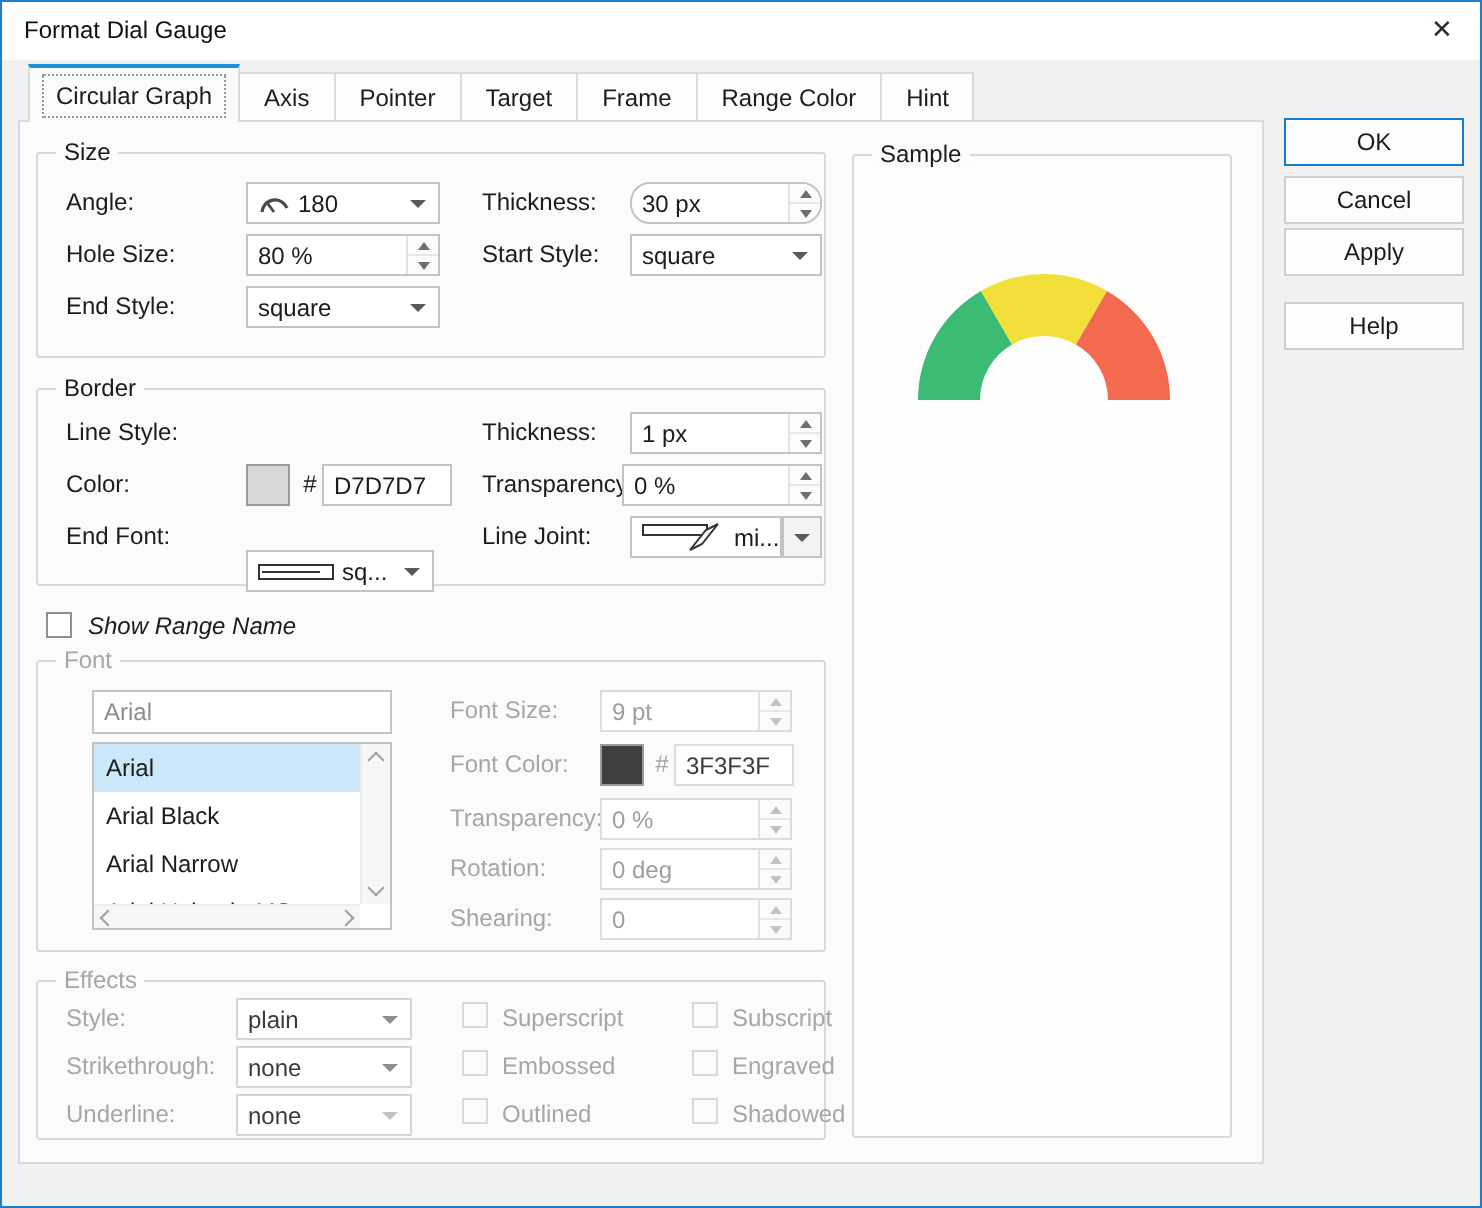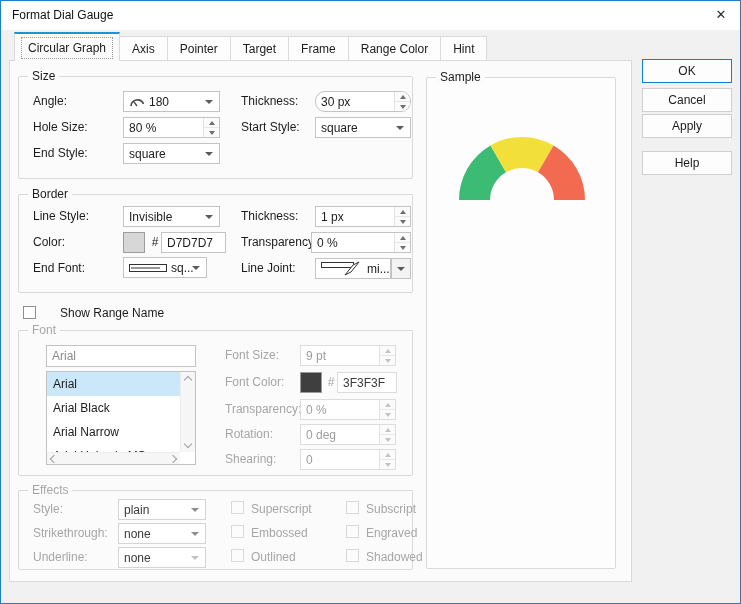--- a/index.html
+++ b/index.html
@@ -154,24 +154,20 @@
       <div class="fld" style="left:104px; top:66px; width:97px;">
         <span>square</span>
         <i class="dda"></i>
       </div>
     </div>
 
     <div class="grp" style="left:8px; top:133px; width:395px; height:99px;">
       <span class="grp-lbl">Border</span>
 
       <span class="lbl" style="left:14px; top:14px;">Line Style:</span>
-      <div class="fld" style="left:104px; top:11px; width:97px;">
-        <span>Invisible</span>
-        <i class="dda"></i>
-      </div>
 
       <span class="lbl" style="left:222px; top:14px;">Thickness:</span>
       <div class="fld" style="left:296px; top:11px; width:96px;">
         <span>1 px</span>
         <span class="spin">
             <b class="up"></b>
             <b class="dn"></b>
           </span>
       </div>
 
@@ -185,21 +181,21 @@
       <span class="lbl" style="left:222px; top:40px;">Transparency:</span>
       <div class="fld" style="left:292px; top:37px; width:100px;">
         <span>0 %</span>
         <span class="spin">
             <b class="up"></b>
             <b class="dn"></b>
           </span>
       </div>
 
       <span class="lbl" style="left:14px; top:66px;">End Font:</span>
-      <div class="fld" style="left:104px; top:62px; width:84px;">
+      <div class="fld" style="left:104px; top:80px; width:94px;">
         <svg class="icon-svg" width="38" height="10" viewBox="0 0 38 10">
           <rect x="0.5" y="1.5" width="37" height="7" fill="#fff" stroke="#333" stroke-width="1"></rect>
           <line x1="2" y1="5" x2="31" y2="5" stroke="#333" stroke-width="1"></line>
         </svg>
         <span>sq...</span>
         <i class="dda"></i>
       </div>
 
       <span class="lbl" style="left:222px; top:66px;">Line Joint:</span>
       <div class="fld" style="left:296px; top:63px; width:76px; padding-right:0;">
@@ -208,21 +204,21 @@
           <path d="M24,14 L32,4 L38,1 L30,11 Z" fill="#fff" stroke="#333" stroke-width="1"></path>
         </svg>
         <span>mi...</span>
       </div>
       <div class="fld" style="left:372px; top:63px; width:20px; background:#f3f3f3;">
         <i class="dda" style="right:5px;"></i>
       </div>
     </div>
 
     <span class="cb" style="left:13px; top:245px;"></span>
-    <span class="lbl" style="left:50px; top:245px;">Show Range Name</span>
+    <span class="lbl" style="left:34px; top:245px;font-style:italic;">Show Range Name</span>
 
     <div class="grp" style="left:8px; top:269px; width:395px; height:146px;">
       <span class="grp-lbl dis">Font</span>
 
       <div class="fld" style="left:27px; top:14px; width:150px; height:22px; color:#8c8c8c;">
         <span>Arial</span>
       </div>
 
       <div class="list" style="left:27px; top:40px; width:150px; height:94px;">
         <div class="li sel" style="background-color: rgb(203, 232, 251);">Arial</div>

